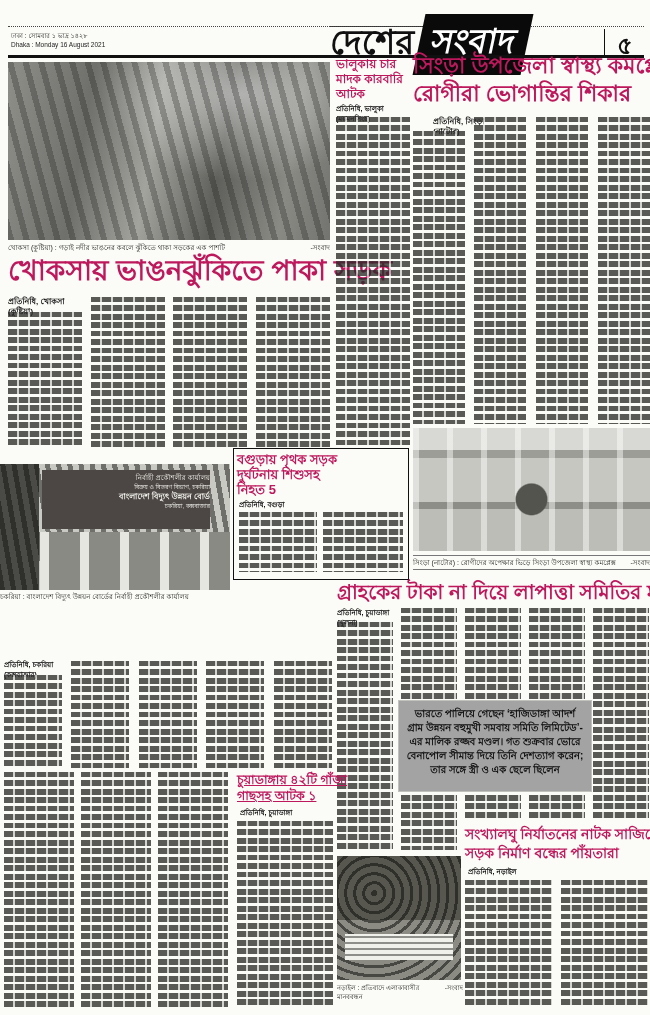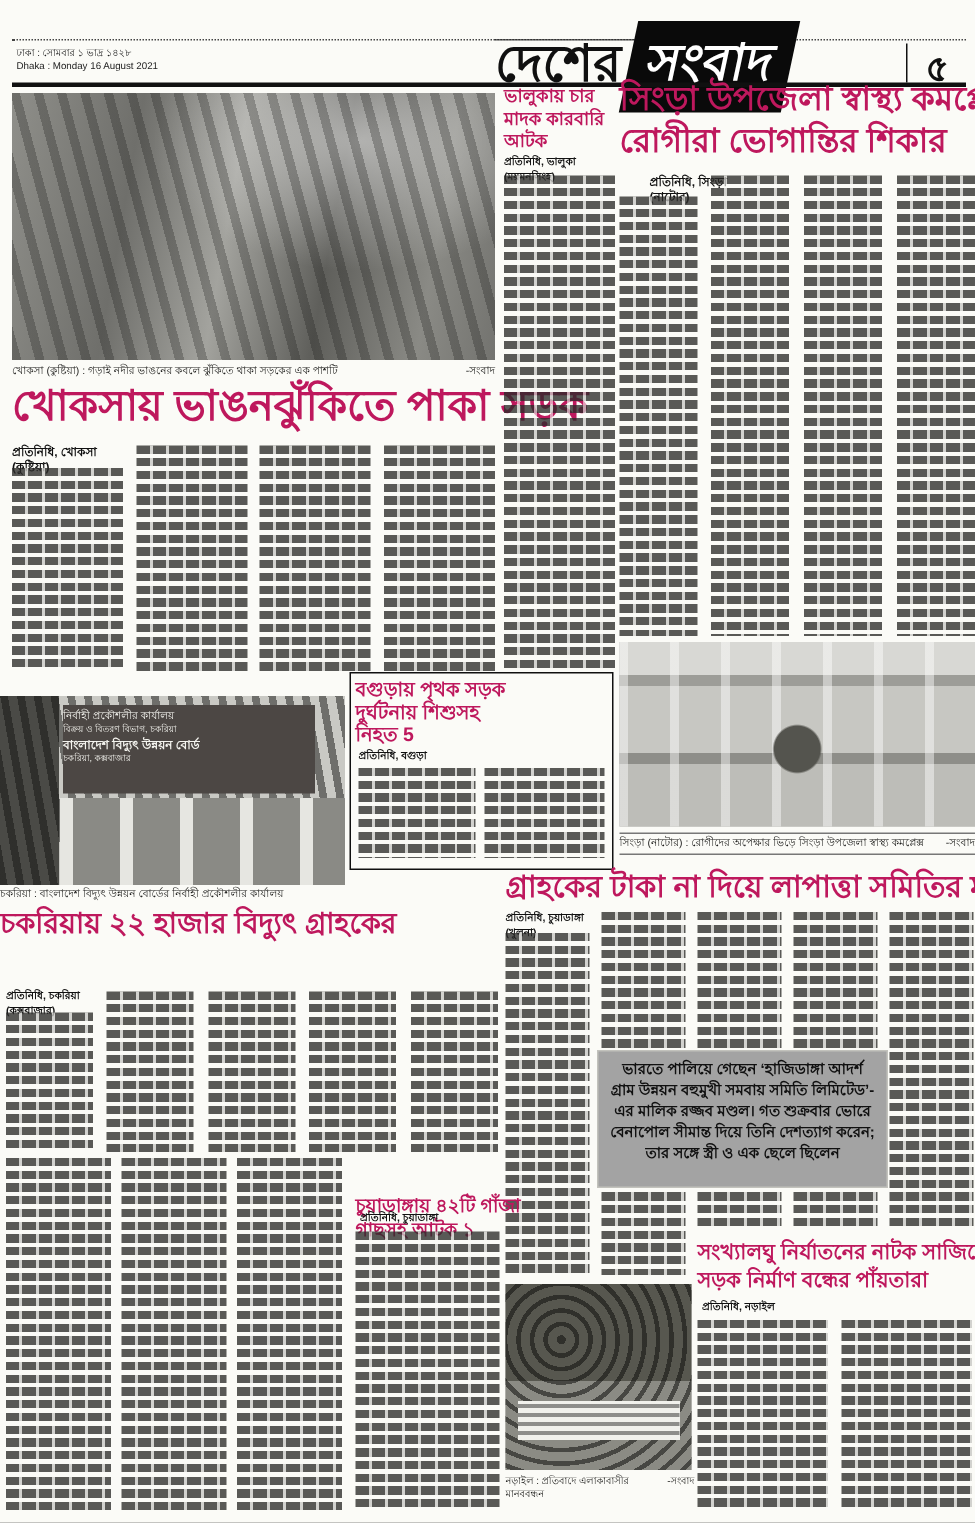--- a/index.html
+++ b/index.html
@@ -19,21 +19,21 @@
   .byline{position:absolute;font-weight:bold;font-size:8px;line-height:10px;}
   .hl{position:absolute;font-weight:bold;text-align:left;color:#be185d;}
   .hl div{white-space:nowrap;}
   .masthead{position:absolute;left:330px;top:26px;height:30px;display:flex;align-items:center;gap:5px;
             font-weight:bold;font-size:34px;border-top:1px dotted #333;padding-top:2px;}
   .mastbox{display:inline-block;background:#0a0a0a;color:#fff;transform:skewX(-12deg);padding:1px 12px 3px 12px;}
   .pageno{position:absolute;left:617px;top:27px;font-size:24px;font-weight:bold;}
   .dateline{position:absolute;left:11px;top:31px;font-size:6.5px;line-height:9px;color:#222;}
   .highlight{position:absolute;background:#a3a3a3;border:1px solid #c2c2bc;z-index:3;
              font-weight:bold;font-size:10px;line-height:14px;text-align:center;padding:6px 7px;}
-  .sign{position:absolute;background:#4c4744;color:#f4f4ef;text-align:left;font-size:7px;line-height:9.5px;padding-top:3px;}
+  .sign{position:absolute;background:#4c4744;color:#f4f4ef;text-align:right;font-size:7px;line-height:9.5px;padding-top:3px;}
   .banner{position:absolute;background:#f1f1ec;
     background-image:repeating-linear-gradient(to bottom, rgba(60,60,58,.55) 0 2.5px, rgba(0,0,0,0) 2.5px 6px);
     background-clip:content-box;padding:4px 3px;}
 </style>
 </head>
 <body>
 
 <div class="page">
 
   <div class="dotted" style="left:8px;top:26px;width:636px;"></div>
@@ -115,21 +115,20 @@
       <div style="font-size:8px;font-weight:bold;">বাংলাদেশ বিদ্যুৎ উন্নয়ন বোর্ড</div>
       <div style="font-size:6px;">চকরিয়া, কক্সবাজার</div>
     </div>
     <div class="abs" style="left:40px;top:68px;width:190px;height:58px;
          background-image:repeating-linear-gradient(to right,#e6e6e1 0 9px,#8a8a85 9px 40px);"></div>
   </div>
   <div class="caption" style="left:0;top:592px;width:230px;">
     <span>চকরিয়া : বাংলাদেশ বিদ্যুৎ উন্নয়ন বোর্ডের নির্বাহী প্রকৌশলীর কার্যালয়</span>
   </div>
   <div class="hl" style="left:0;top:604px;width:332px;font-size:19px;line-height:25px;">
-    <div>চকরিয়ায় ২২ হাজার বিদ্যুৎ গ্রাহকের</div>
   </div>
   <div class="byline" style="left:4px;top:660px;width:60px;font-size:7px;">প্রতিনিধি, চকরিয়া (কক্সবাজার)</div>
   <div class="greek" style="left:4px;top:675px;width:58px;height:93px;"></div>
   <div class="greek" style="left:71px;top:661px;width:58px;height:107px;"></div>
   <div class="greek" style="left:139px;top:661px;width:58px;height:107px;"></div>
   <div class="greek" style="left:206px;top:661px;width:58px;height:107px;"></div>
   <div class="greek" style="left:274px;top:661px;width:58px;height:107px;"></div>
   <div class="greek" style="left:4px;top:772px;width:70px;height:236px;"></div>
   <div class="greek" style="left:81px;top:772px;width:70px;height:236px;"></div>
   <div class="greek" style="left:158px;top:772px;width:70px;height:236px;"></div>
@@ -138,21 +137,21 @@
     <div>গ্রাহকের টাকা না দিয়ে লাপাত্তা সমিতির মালিক</div>
   </div>
   <div class="byline" style="left:337px;top:608px;width:60px;font-size:7px;">প্রতিনিধি, চুয়াডাঙ্গা (খুলনা)</div>
   <div class="greek" style="left:337px;top:622px;width:56px;height:228px;"></div>
   <div class="greek" style="left:401px;top:608px;width:56px;height:242px;"></div>
   <div class="greek" style="left:465px;top:608px;width:56px;height:212px;"></div>
   <div class="greek" style="left:529px;top:608px;width:56px;height:212px;"></div>
   <div class="greek" style="left:593px;top:608px;width:56px;height:212px;"></div>
   <div class="highlight" style="left:398px;top:700px;width:178px;height:78px;">ভারতে পালিয়ে গেছেন ‘হাজিডাঙ্গা আদর্শ গ্রাম উন্নয়ন বহুমুখী সমবায় সমিতি লিমিটেড’-এর মালিক রজ্জব মণ্ডল। গত শুক্রবার ভোরে বেনাপোল সীমান্ত দিয়ে তিনি দেশত্যাগ করেন; তার সঙ্গে স্ত্রী ও এক ছেলে ছিলেন</div>
 
-  <div class="hl" style="left:237px;top:796px;width:96px;font-size:12.5px;line-height:16px;">
+  <div class="hl" style="left:237px;top:772px;width:96px;font-size:12.5px;line-height:16px;text-decoration:underline;">
     <div>চুয়াডাঙ্গায় ৪২টি গাঁজা</div>
     <div>গাছসহ আটক ১</div>
   </div>
   <div class="byline" style="left:240px;top:808px;width:94px;font-size:7px;">প্রতিনিধি, চুয়াডাঙ্গা</div>
   <div class="greek" style="left:237px;top:821px;width:96px;height:187px;"></div>
 
   <div class="photo" style="left:337px;top:856px;width:124px;height:124px;
        background-image:
          repeating-radial-gradient(circle at 30% 30%, rgba(15,15,13,.55) 0 3px, rgba(0,0,0,0) 3px 9px),
          linear-gradient(to bottom,#57574f 0 52%, #8b8b84 52% 100%);">

